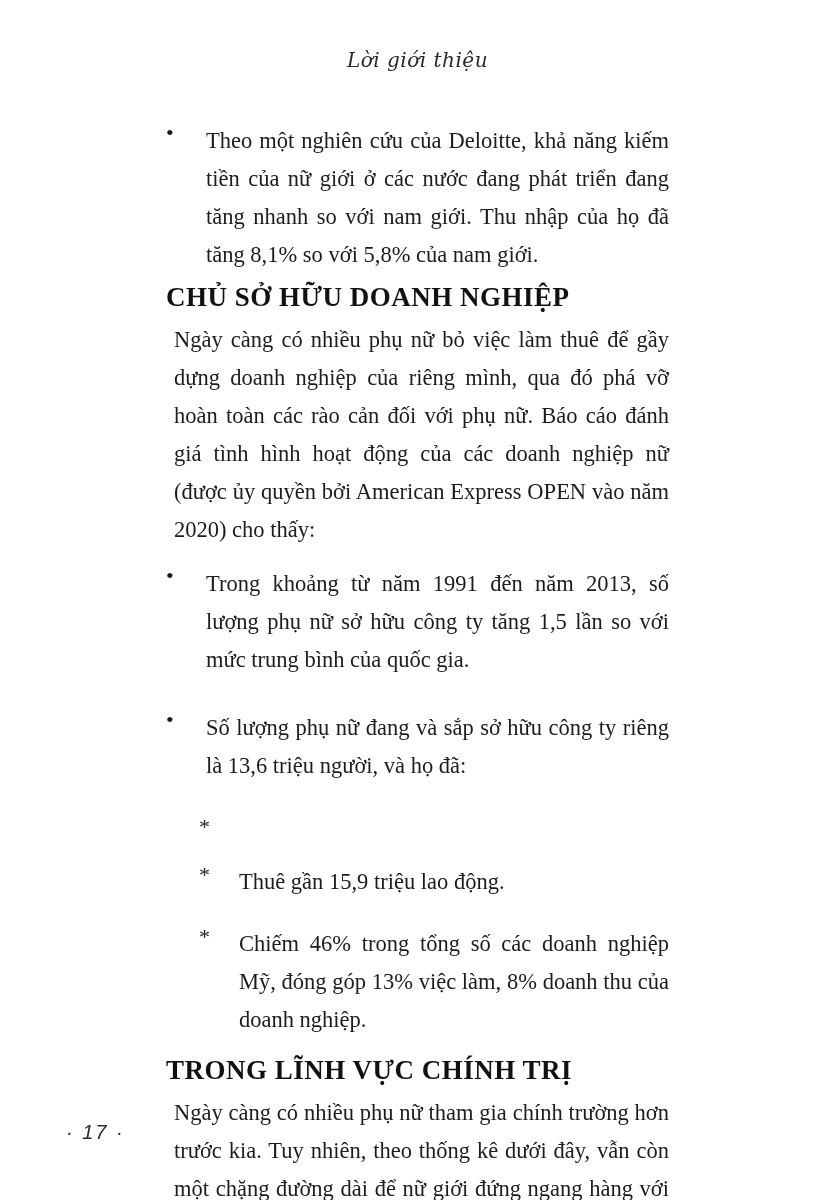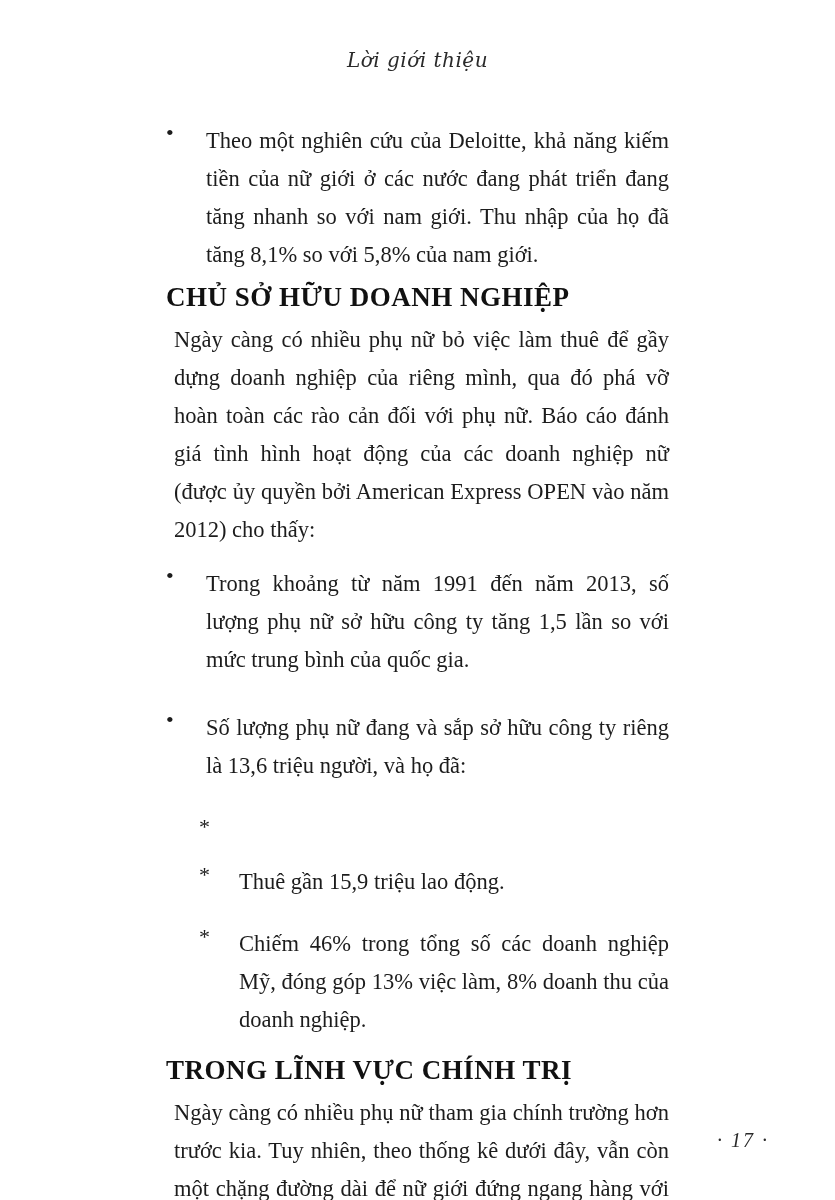--- a/index.html
+++ b/index.html
@@ -78,25 +78,25 @@
   .sub-bullets .bullet-item {
     margin-bottom: 8px;
   }
   .sub-bullets .marker {
     flex: 0 0 32px;
     font-size: 22px;
     line-height: 40px;
   }
   .page-footer {
     position: absolute;
-    bottom: 48px;
+    bottom: 56px;
     left: 0;
     right: 0;
-    text-align: right;
-    font-family: Liberation Serif, serif;
+    text-align: left;
+    font-family: Liberation Sans, sans-serif;
     font-style: italic;
     font-size: 20px;
     color: #2a2a2a;
     letter-spacing: 2px;
   }
 </style>
 </head>
 <body>
 
 <div class="page">
@@ -105,21 +105,21 @@
 
   <div class="content">
 
     <div class="bullet-item intro-bullet">
       <span class="marker">•</span>
       <p class="body-text">Theo một nghiên cứu của Deloitte, khả năng kiếm tiền của nữ giới ở các nước đang phát triển đang tăng nhanh so với nam giới. Thu nhập của họ đã tăng 8,1% so với 5,8% của nam giới.</p>
     </div>
 
     <h2 class="section-heading heading-1">CHỦ SỞ HỮU DOANH NGHIỆP</h2>
 
-    <p class="body-text lead-paragraph">Ngày càng có nhiều phụ nữ bỏ việc làm thuê để gầy dựng doanh nghiệp của riêng mình, qua đó phá vỡ hoàn toàn các rào cản đối với phụ nữ. Báo cáo đánh giá tình hình hoạt động của các doanh nghiệp nữ (được ủy quyền bởi American Express OPEN vào năm 2012) cho thấy:</p>
+    <p class="body-text lead-paragraph">Ngày càng có nhiều phụ nữ bỏ việc làm thuê để gầy dựng doanh nghiệp của riêng mình, qua đó phá vỡ hoàn toàn các rào cản đối với phụ nữ. Báo cáo đánh giá tình hình hoạt động của các doanh nghiệp nữ (được ủy quyền bởi American Express OPEN vào năm 2020) cho thấy:</p>
 
     <div class="bullets">
       <div class="bullet-item">
         <span class="marker">•</span>
         <p class="body-text">Trong khoảng từ năm 1991 đến năm 2013, số lượng phụ nữ sở hữu công ty tăng 1,5 lần so với mức trung bình của quốc gia.</p>
       </div>
       <div class="bullet-item">
         <span class="marker">•</span>
         <p class="body-text">Số lượng phụ nữ đang và sắp sở hữu công ty riêng là 13,6 triệu người, và họ đã:</p>
       </div>

